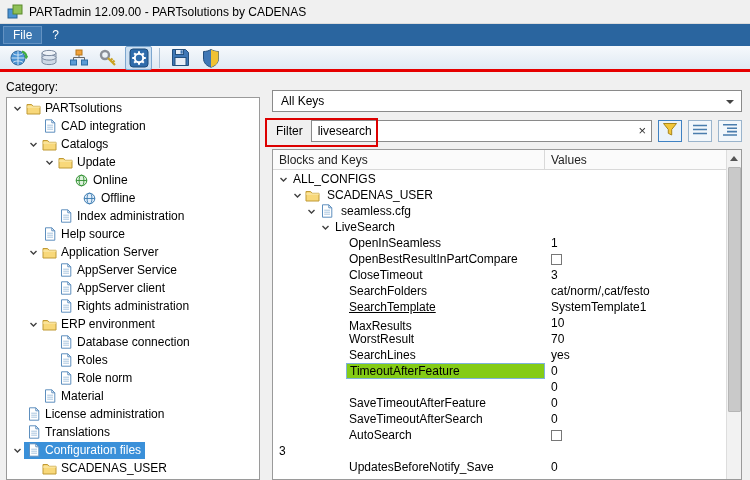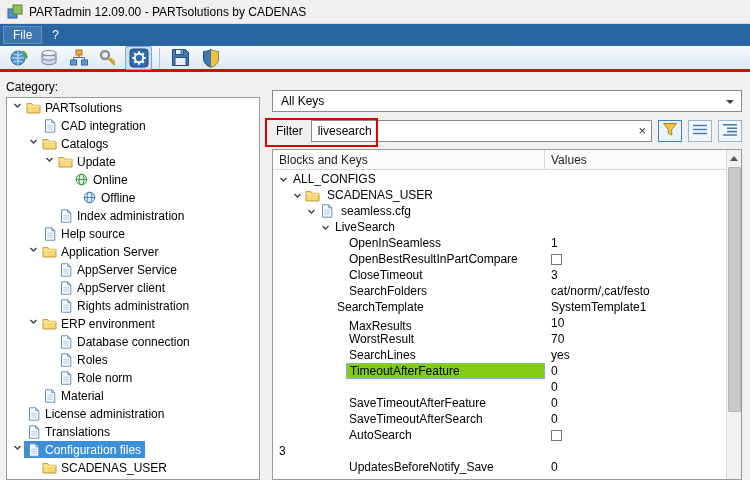--- a/index.html
+++ b/index.html
@@ -17,21 +17,21 @@
   .toolbar{height:26px;flex:none;background:linear-gradient(#f6f9fc,#dfe9f3);display:flex;align-items:center;gap:3px;padding:0 5px;border-bottom:3px solid #e60000;}
   .tool-btn{width:27px;height:24px;display:flex;align-items:center;justify-content:center;border:1px solid transparent;border-radius:2px;}
   .tool-btn.active{background:#cde0f2;border-color:#7da7cf;}
   .tool-sep{width:1px;height:20px;background:#a9bfd4;margin:0 4px;}
   .tb-ic{display:inline-flex;}
 
   .main{flex:1;display:flex;overflow:hidden;}
   .left-panel{width:262px;flex:none;padding:8px 2px 0 6px;display:flex;flex-direction:column;}
   .category-label{height:17px;flex:none;}
   .tree-box{border:1px solid #9a9a9a;background:#fff;flex:1;overflow:hidden;padding-top:1px;}
-  .tree-row{height:18px;display:flex;align-items:flex-start;white-space:nowrap;}
+  .tree-row{height:18px;display:flex;align-items:center;white-space:nowrap;}
   .chev{width:13px;height:13px;display:inline-flex;align-items:center;justify-content:center;flex:none;}
   .tree-ic{width:17px;height:15px;display:inline-flex;align-items:center;justify-content:center;flex:none;margin-right:3px;}
   .tree-content{display:flex;align-items:center;height:17px;padding:0 4px 0 1px;}
   .tree-content.selected{background:#3a90d9;color:#fff;}
   .splitter{width:4px;flex:none;}
 
   .right-panel{flex:1;padding:18px 8px 0 6px;display:flex;flex-direction:column;overflow:hidden;}
   .dropdown{height:22px;flex:none;border:1px solid #8a8a8a;background:#fff;display:flex;align-items:center;padding:0 8px;position:relative;}
   .dd-arrow{position:absolute;right:7px;top:9px;width:0;height:0;border-left:4px solid transparent;border-right:4px solid transparent;border-top:4px solid #444;}
   .filter-row{flex:none;display:flex;align-items:center;gap:6px;margin-top:7px;height:24px;}
@@ -575,21 +575,21 @@
           <div class="trow">
             <div class="td1" style="padding-left: 60px;">
               <span class="chev"></span>
               <span class="key-label">SearchFolders</span>
             </div>
             <div class="td2">
               <span>cat/norm/,cat/festo</span>
             </div>
           </div>
           <div class="trow">
-            <div class="td1" style="padding-left: 48px;">
+            <div class="td1" style="padding-left: 60px; text-decoration: underline;">
               <span class="chev"></span>
               <span class="key-label">SearchTemplate</span>
             </div>
             <div class="td2">
               <span>SystemTemplate1</span>
             </div>
           </div>
           <div class="trow">
             <div class="td1" style="padding-left: 60px; margin-top: 6px;">
               <span class="chev"></span>

